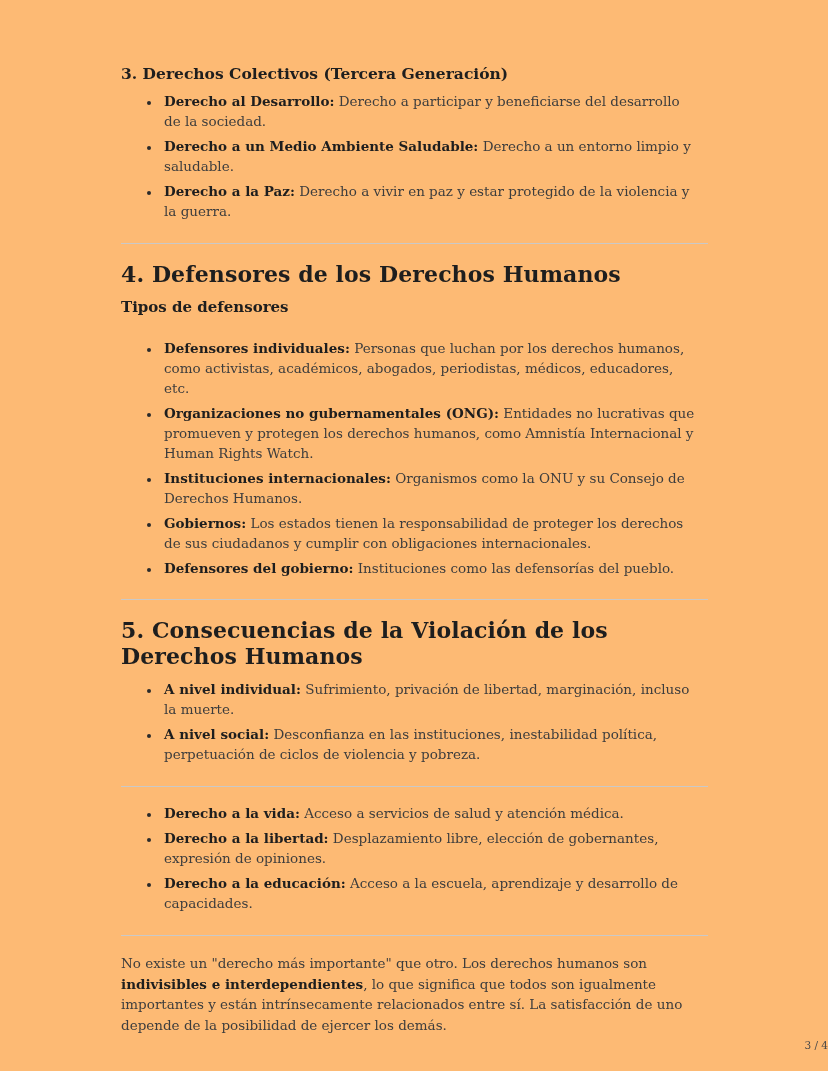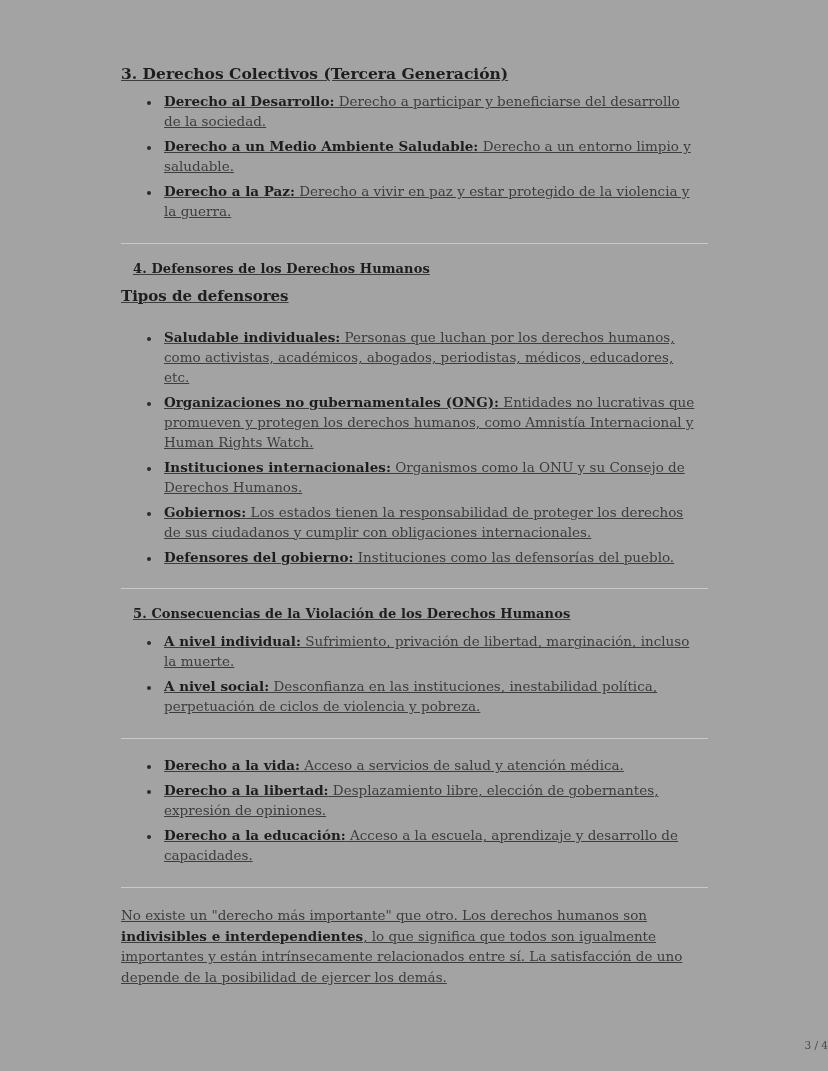--- a/index.html
+++ b/index.html
@@ -9,31 +9,30 @@
     height: 1071px;
     font-family: "DejaVu Serif", "Liberation Serif", serif;
     color: #3d3d3d;
     position: relative;
     overflow: hidden;
   }
   .page {
     position: relative;
     width: 828px;
     height: 1071px;
-    background: #a3a3a3;
-    text-decoration: underline;
+    background: #fdba74;
   }
   .content {
     padding: 64px 120px 0 121px;
   }
   h2.sec-title {
-    font-size: 13px;
+    font-size: 22px;
     font-weight: bold;
     color: #1e1e1e;
-    margin: 0 0 11px 12px;
+    margin: 0 0 11px 0;
     letter-spacing: 0.1px;
   }
   h3.sub-title {
     font-size: 15.5px;
     font-weight: bold;
     color: #1e1e1e;
     margin: 0 0 9px 0;
   }
   h4.minor-title {
     font-size: 15px;
@@ -89,21 +88,21 @@
         <li><span class="b">Derecho a la Paz:</span><span> Derecho a vivir en paz y estar protegido de la violencia y la guerra.</span></li>
       </ul>
     </section>
 
     <hr class="divider">
 
     <section>
       <h2 class="sec-title">4. Defensores de los Derechos Humanos</h2>
       <h4 class="minor-title">Tipos de defensores</h4>
       <ul class="doc-list">
-        <li><span class="b">Saludable individuales:</span><span> Personas que luchan por los derechos humanos, como activistas, académicos, abogados, periodistas, médicos, educadores, etc.</span></li>
+        <li><span class="b">Defensores individuales:</span><span> Personas que luchan por los derechos humanos, como activistas, académicos, abogados, periodistas, médicos, educadores, etc.</span></li>
         <li><span class="b">Organizaciones no gubernamentales (ONG):</span><span> Entidades no lucrativas que promueven y protegen los derechos humanos, como Amnistía Internacional y Human Rights Watch.</span></li>
         <li><span class="b">Instituciones internacionales:</span><span> Organismos como la ONU y su Consejo de Derechos Humanos.</span></li>
         <li><span class="b">Gobiernos:</span><span> Los estados tienen la responsabilidad de proteger los derechos de sus ciudadanos y cumplir con obligaciones internacionales.</span></li>
         <li><span class="b">Defensores del gobierno:</span><span> Instituciones como las defensorías del pueblo.</span></li>
       </ul>
     </section>
 
     <hr class="divider">
 
     <section>

